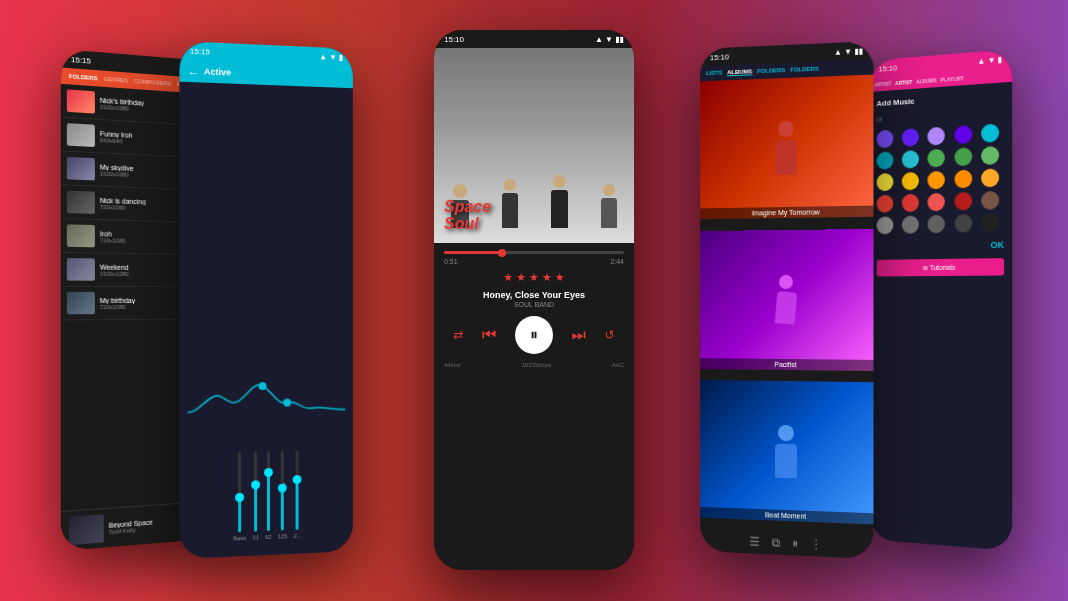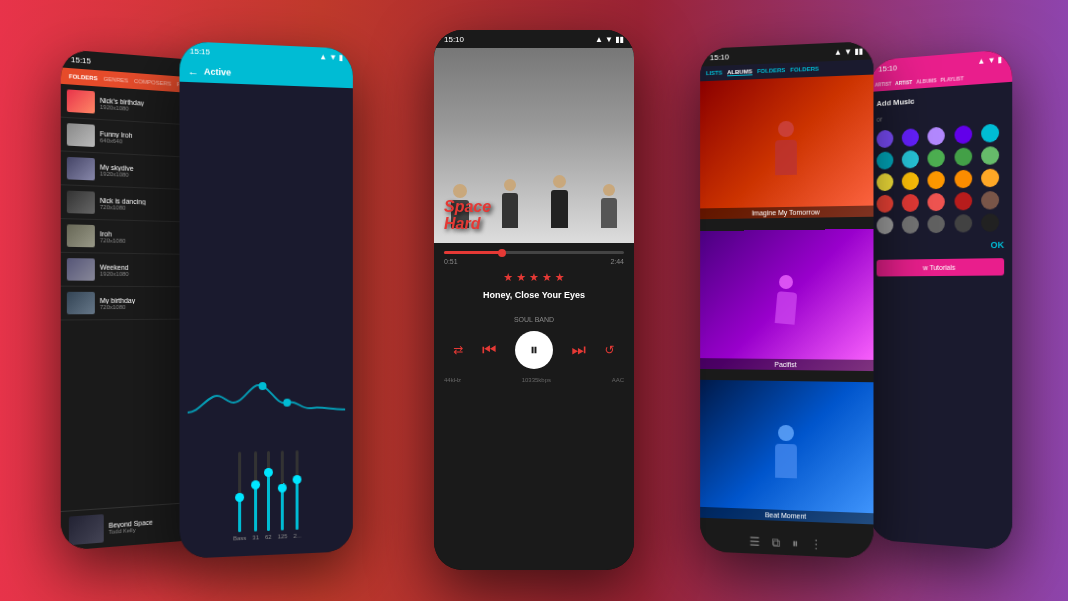--- a/index.html
+++ b/index.html
@@ -273,21 +273,21 @@
       color: #888;
       margin-bottom: 6px;
     }
     .stars-row {
       display: flex;
       justify-content: center;
       gap: 3px;
       margin-bottom: 6px;
     }
     .star { color: #e53935; font-size: 11px; }
-    .song-title { text-align: center; color: white; font-size: 9px; font-weight: bold; margin-bottom: 16px; }
+    .song-title { text-align: center; color: white; font-size: 9px; font-weight: bold; margin-bottom: 1px; }
     .song-artist { text-align: center; color: #888; font-size: 7px; margin-bottom: 8px; }
     .controls-row {
       display: flex;
       justify-content: space-around;
       align-items: center;
       margin-bottom: 8px;
     }
     .ctrl-btn { color: #e53935; font-size: 12px; cursor: pointer; }
     .ctrl-btn-lg {
       width: 38px;
@@ -592,21 +592,21 @@
             <div style="width:17px;height:38px;background:#222;border-radius:3px 3px 0 0;"></div>
           </div>
 
           <div style="display:flex;flex-direction:column;align-items:center;">
             <div style="width:12px;height:12px;background:#c9a87c;border-radius:50%;margin-bottom:2px;"></div>
             <div style="width:16px;height:30px;background:#555;border-radius:3px 3px 0 0;"></div>
           </div>
 
           <div class="album-title-overlay">
             <div>Space</div>
-            <div>Hard</div>
+            <div>Soul</div>
           </div>
         </div>
       </div>
 
       <div class="phone3-player">
         <div class="progress-bar-container">
           <div class="progress-bar-fill" style="width:32%;">
             <div class="progress-dot"></div>
           </div>
         </div>

